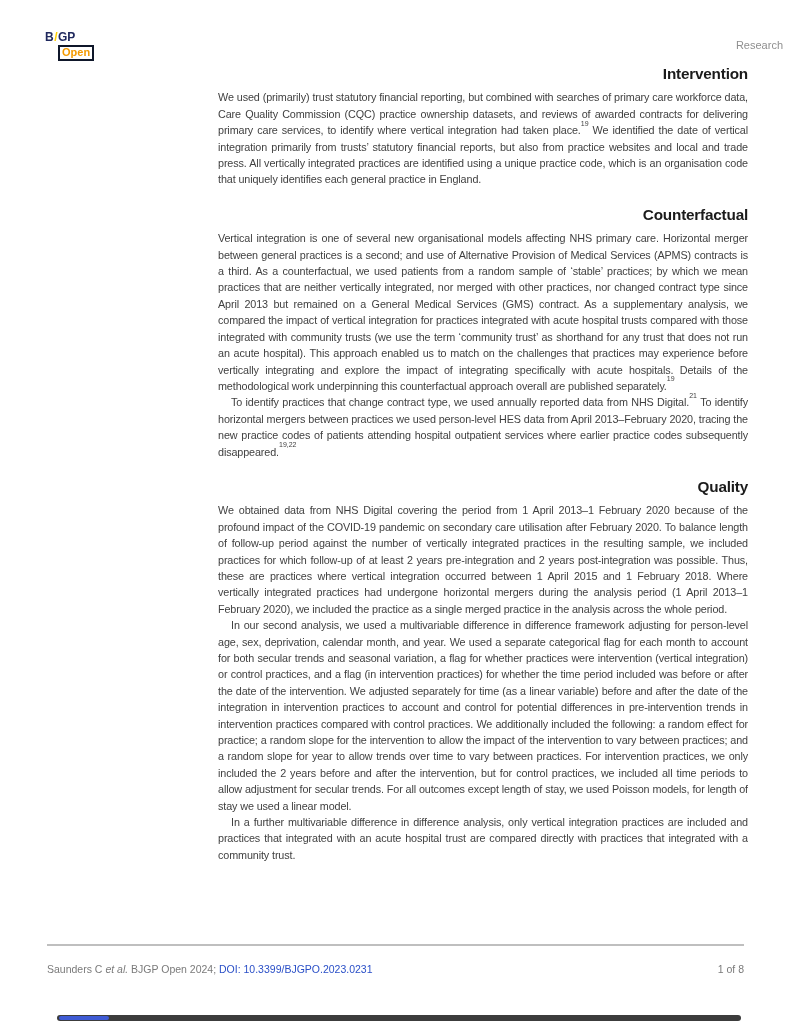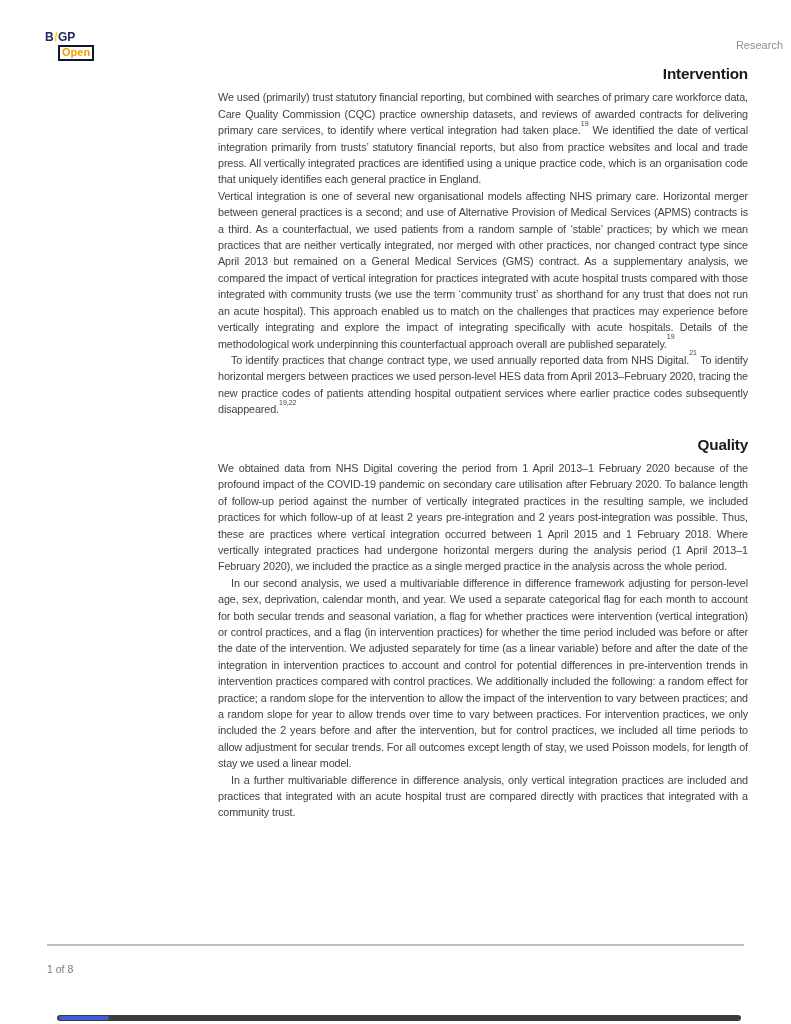--- a/index.html
+++ b/index.html
@@ -62,31 +62,33 @@
   <div class="logo">
     <div class="logo-top"><span>B</span><span class="slash">/</span><span>GP</span></div>
     <div class="logo-box"><span>Open</span></div>
   </div>
 
   <div class="research-label">Research</div>
 
   <main class="content">
       <h2>Intervention</h2>
       <p><span>We used (primarily) trust statutory financial reporting, but combined with searches of primary care workforce data, Care Quality Commission (CQC) practice ownership datasets, and reviews of awarded contracts for delivering primary care services, to identify where vertical integration had taken place.</span><sup>19</sup><span> We identified the date of vertical integration primarily from trusts’ statutory financial reports, but also from practice websites and local and trade press. All vertically integrated practices are identified using a unique practice code, which is an organisation code that uniquely identifies each general practice in England.</span></p>
+      <h2>Counterfactual</h2>
       <p><span>Vertical integration is one of several new organisational models affecting NHS primary care. Horizontal merger between general practices is a second; and use of Alternative Provision of Medical Services (APMS) contracts is a third. As a counterfactual, we used patients from a random sample of ‘stable’ practices; by which we mean practices that are neither vertically integrated, nor merged with other practices, nor changed contract type since April 2013 but remained on a General Medical Services (GMS) contract. As a supplementary analysis, we compared the impact of vertical integration for practices integrated with acute hospital trusts compared with those integrated with community trusts (we use the term ‘community trust’ as shorthand for any trust that does not run an acute hospital). This approach enabled us to match on the challenges that practices may experience before vertically integrating and explore the impact of integrating specifically with acute hospitals. Details of the methodological work underpinning this counterfactual approach overall are published separately.</span><sup>19</sup></p>
       <p class="indent"><span>To identify practices that change contract type, we used annually reported data from NHS Digital.</span><sup>21</sup><span> To identify horizontal mergers between practices we used person-level HES data from April 2013–February 2020, tracing the new practice codes of patients attending hospital outpatient services where earlier practice codes subsequently disappeared.</span><sup>19,22</sup></p>
       <h2>Quality</h2>
       <p><span>We obtained data from NHS Digital covering the period from 1 April 2013–1 February 2020 because of the profound impact of the COVID-19 pandemic on secondary care utilisation after February 2020. To balance length of follow-up period against the number of vertically integrated practices in the resulting sample, we included practices for which follow-up of at least 2 years pre-integration and 2 years post-integration was possible. Thus, these are practices where vertical integration occurred between 1 April 2015 and 1 February 2018. Where vertically integrated practices had undergone horizontal mergers during the analysis period (1 April 2013–1 February 2020), we included the practice as a single merged practice in the analysis across the whole period.</span></p>
       <p class="indent"><span>In our second analysis, we used a multivariable difference in difference framework adjusting for person-level age, sex, deprivation, calendar month, and year. We used a separate categorical flag for each month to account for both secular trends and seasonal variation, a flag for whether practices were intervention (vertical integration) or control practices, and a flag (in intervention practices) for whether the time period included was before or after the date of the intervention. We adjusted separately for time (as a linear variable) before and after the date of the integration in intervention practices to account and control for potential differences in pre-intervention trends in intervention practices compared with control practices. We additionally included the following: a random effect for practice; a random slope for the intervention to allow the impact of the intervention to vary between practices; and a random slope for year to allow trends over time to vary between practices. For intervention practices, we only included the 2 years before and after the intervention, but for control practices, we included all time periods to allow adjustment for secular trends. For all outcomes except length of stay, we used Poisson models, for length of stay we used a linear model.</span></p>
       <p class="indent"><span>In a further multivariable difference in difference analysis, only vertical integration practices are included and practices that integrated with an acute hospital trust are compared directly with practices that integrated with a community trust.</span></p>
     </main>
 
   <div class="footer">
     <div class="footer-rule"></div>
     <div class="footer-row">
+      <div class="citation"><span>Saunders C </span><span class="it">et al.</span><span> BJGP Open 2024; </span><span class="doi">DOI: 10.3399/BJGPO.2023.0231</span></div>
       <div class="pageno">1 of 8</div>
     </div>
   </div>
 
   <div class="scrollbar">
     <div class="thumb"></div>
   </div>
 
 </div>
 

